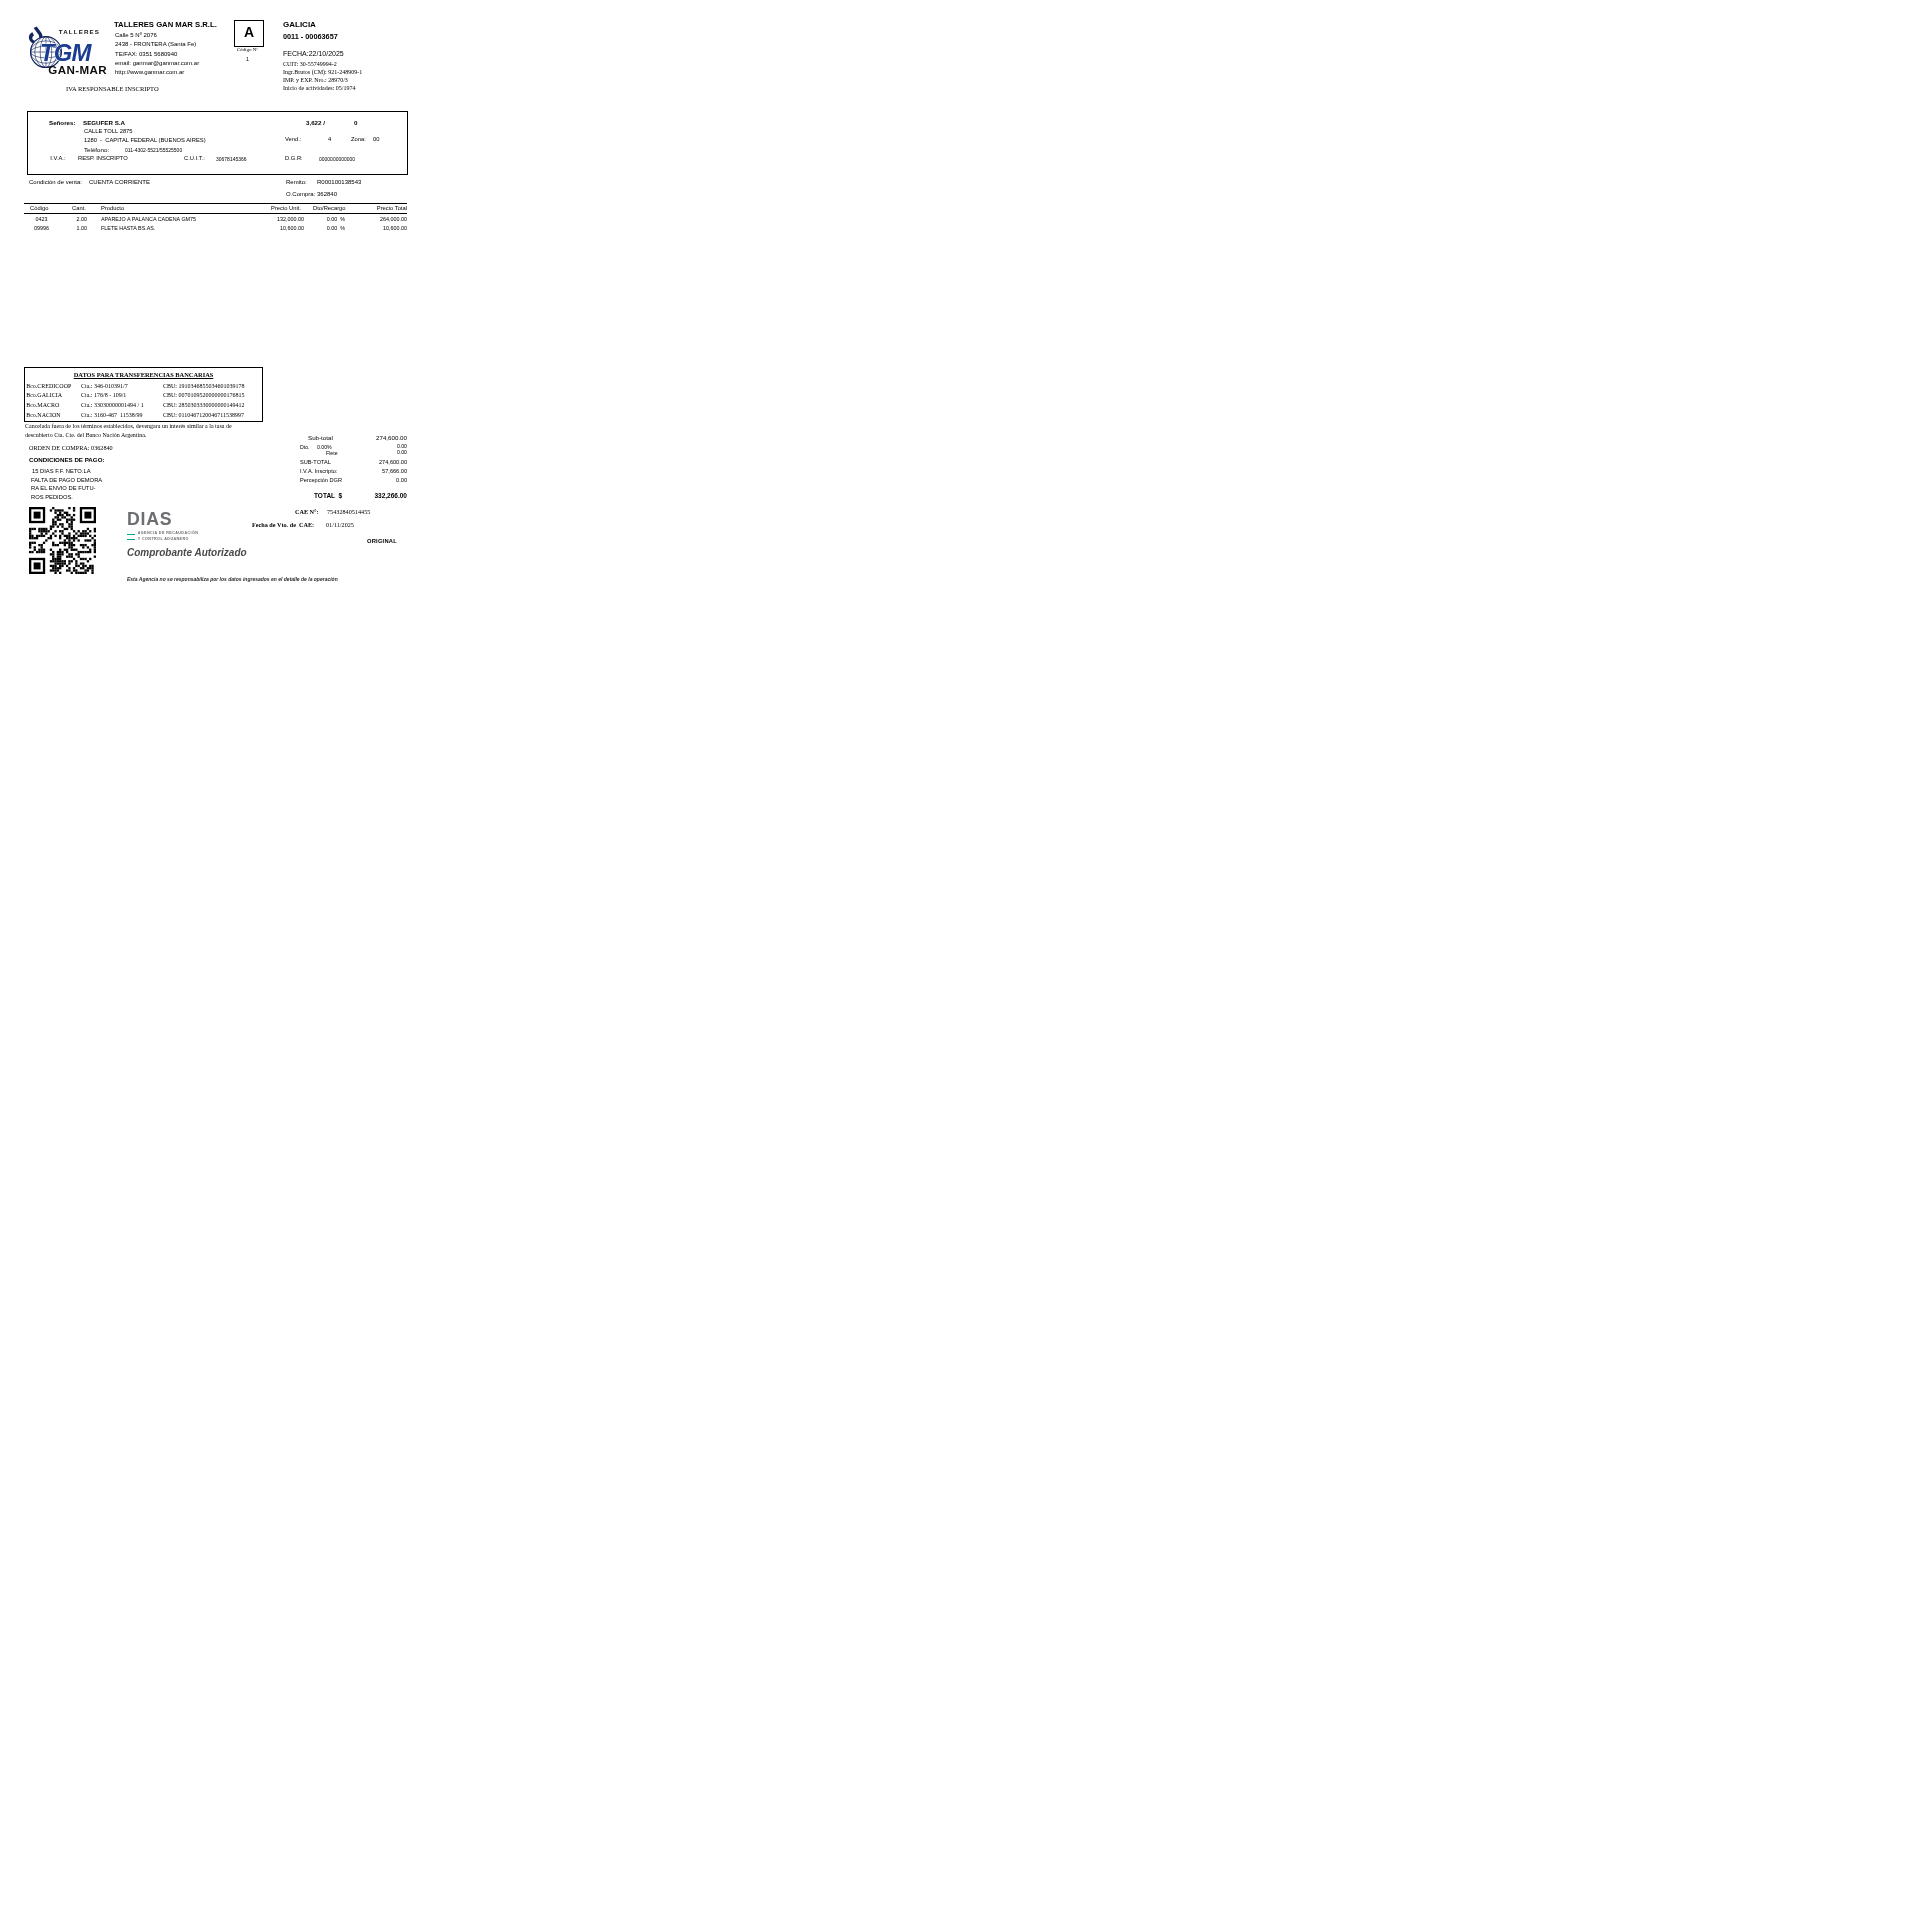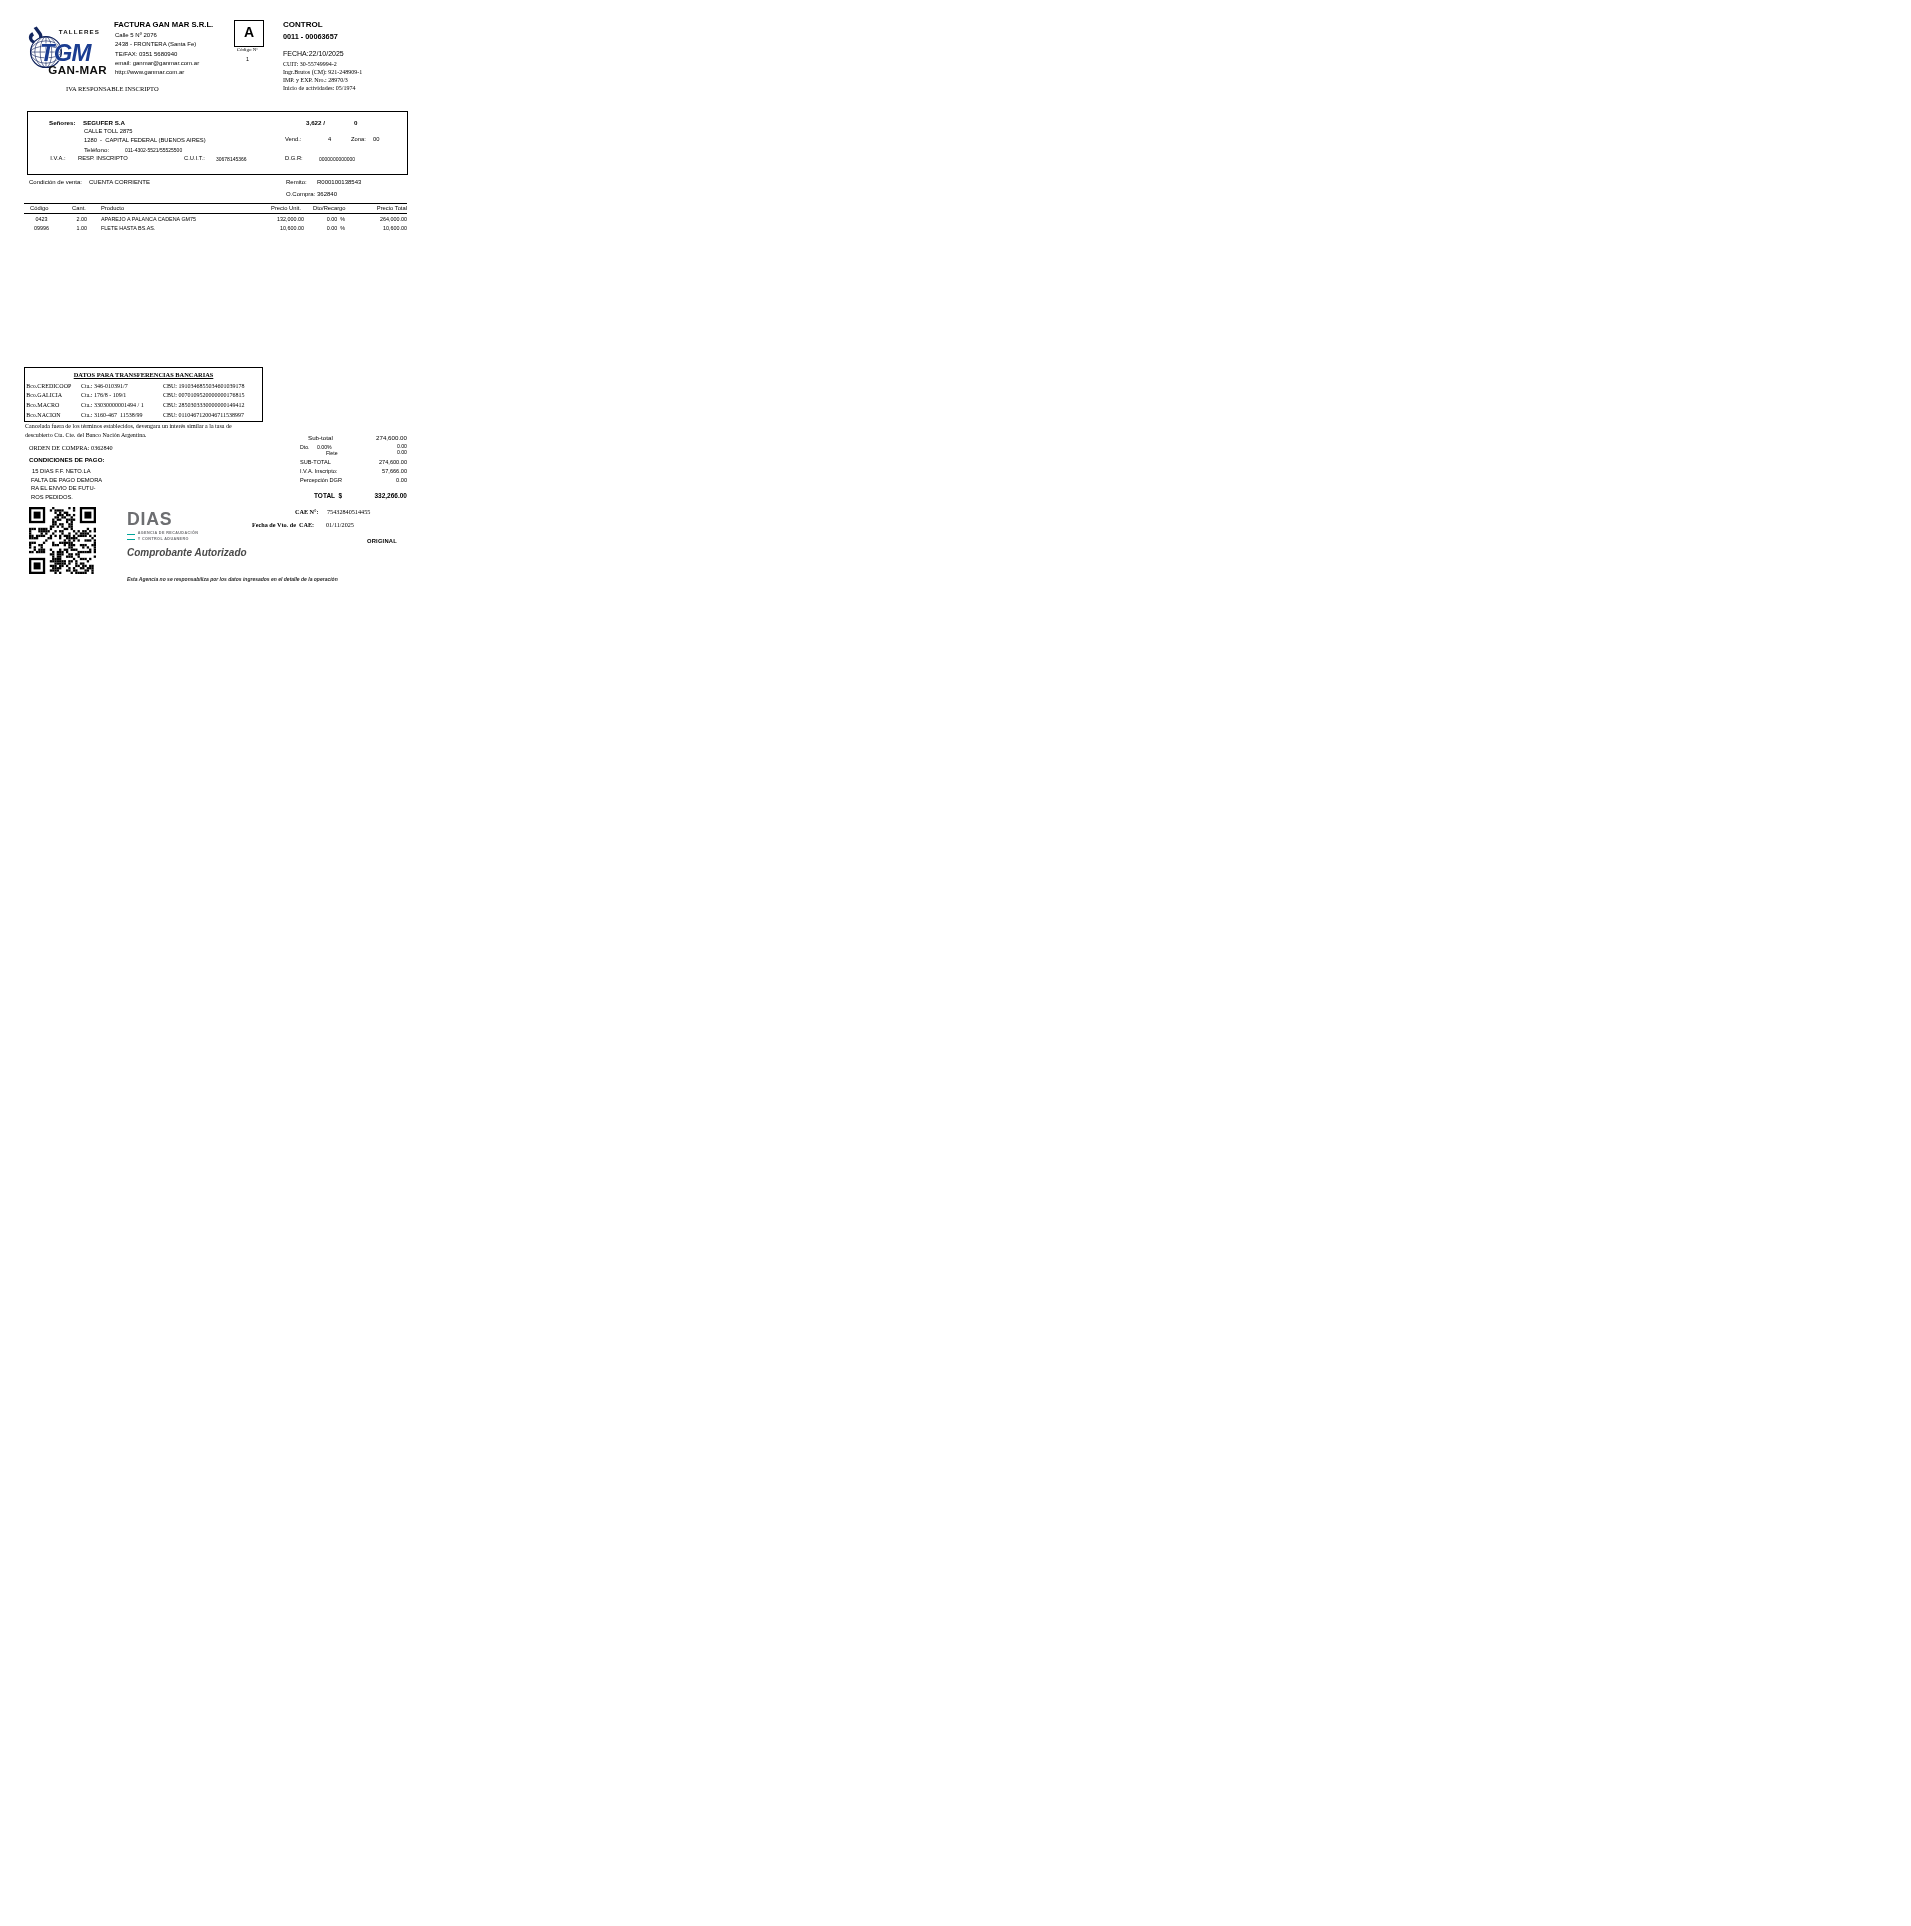--- a/index.html
+++ b/index.html
@@ -33,35 +33,35 @@
       <ellipse cx="62" cy="70" rx="40" ry="29"></ellipse>
       <ellipse cx="62" cy="70" rx="15" ry="40"></ellipse>
       <ellipse cx="62" cy="70" rx="29" ry="40"></ellipse>
       <line x1="22" y1="70" x2="102" y2="70"></line>
       <line x1="62" y1="30" x2="62" y2="110"></line>
     </g>
     <text x="46" y="94" font-size="62" font-weight="bold" font-style="italic" fill="#1b3d91" stroke="#ffffff" stroke-width="2" paint-order="stroke" letter-spacing="-2">TGM</text>
     <text x="68" y="127" font-size="30" font-weight="bold" fill="#0d0d0d" letter-spacing="1">GAN-MAR</text>
   </svg>
 
-  <div class="abs b s20" style="left:114px;top:20px">FACTURA GAN MAR S.R.L.</div>
+  <div class="abs b s20" style="left:114px;top:20px">TALLERES GAN MAR S.R.L.</div>
   <div class="abs s155" style="left:115px;top:32px">Calle 5 Nº 2076</div>
   <div class="abs s155" style="left:115px;top:41px">2438 - FRONTERA (Santa Fe)</div>
   <div class="abs s155" style="left:115px;top:51px">TE/FAX: 0351 5680940</div>
   <div class="abs s155" style="left:115px;top:60px">email: ganmar@ganmar.com.ar</div>
   <div class="abs s155" style="left:115px;top:69px">http://www.ganmar.com.ar</div>
   <div class="abs serif s17" style="left:66px;top:85px">IVA RESPONSABLE INSCRIPTO</div>
 
   <div class="letterbox">
     <div class="b" style="font-size:14px;margin-top:3.1px">A</div>
   </div>
   <div class="abs serif s13" style="left:232px;top:47px;width:31px;text-align:center">Código N°</div>
   <div class="abs s14" style="left:232px;top:56px;width:31px;text-align:center">1</div>
 
-  <div class="abs b s21" style="left:283px;top:20px">CONTROL</div>
+  <div class="abs b s21" style="left:283px;top:20px">GALICIA</div>
   <div class="abs b s19" style="left:283px;top:32px">0011 - 00063657</div>
   <div class="abs s18" style="left:283px;top:50px">
     <span>FECHA:</span><span>22/10/2025</span>
   </div>
   <div class="abs serif s155" style="left:283px;top:61px">CUIT: 30-55749994-2</div>
   <div class="abs serif s155" style="left:283px;top:69px">Ingr.Brutos (CM): 921-248909-1</div>
   <div class="abs serif s155" style="left:283px;top:77px">IMP. y EXP. Nro.: 28970/3</div>
   <div class="abs serif s155" style="left:283px;top:85px">Inicio de actividades: 05/1974</div>
 
   <div class="custbox">

